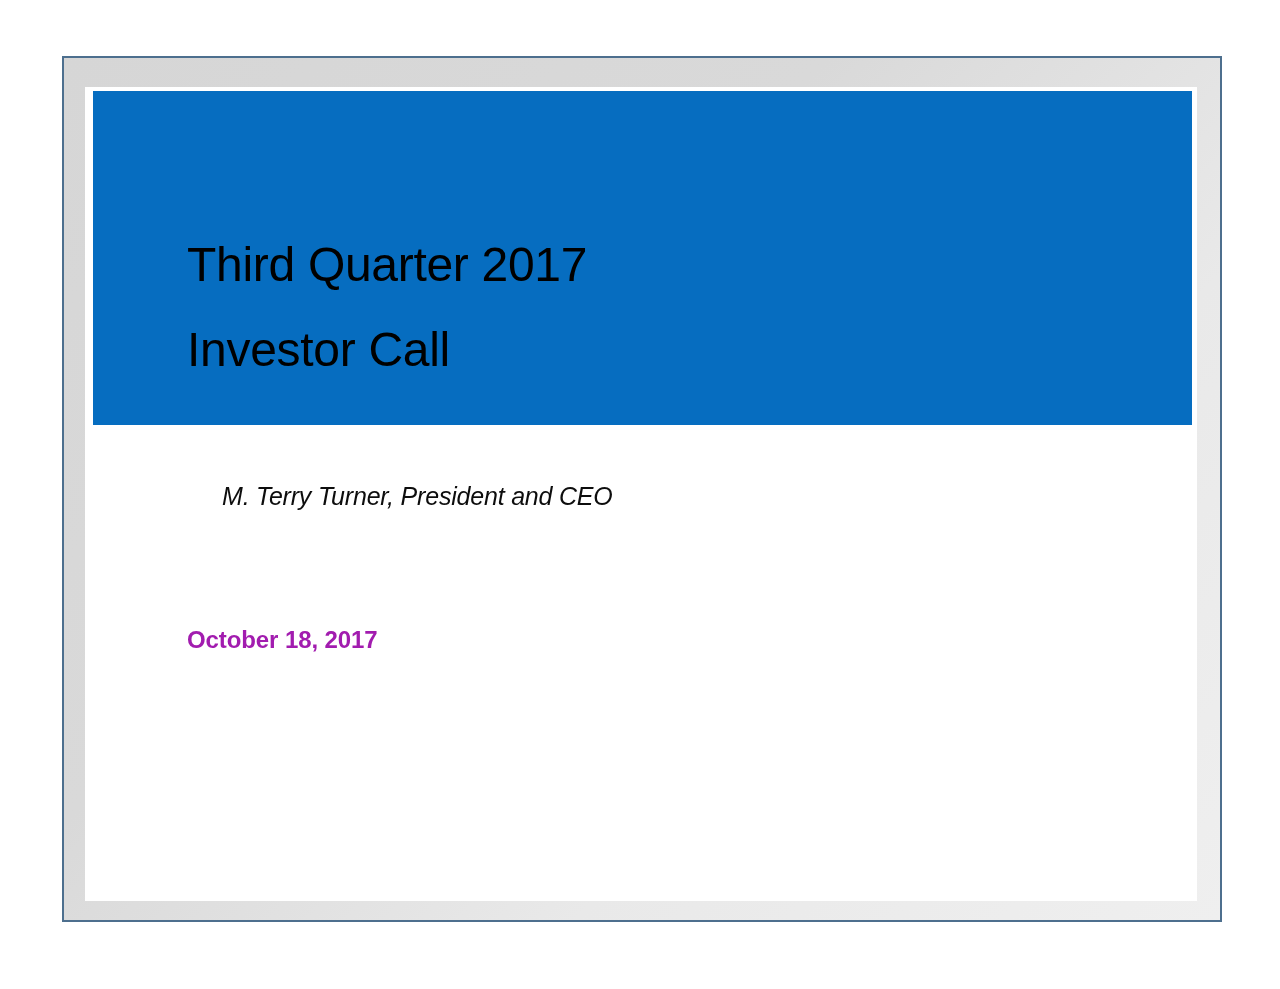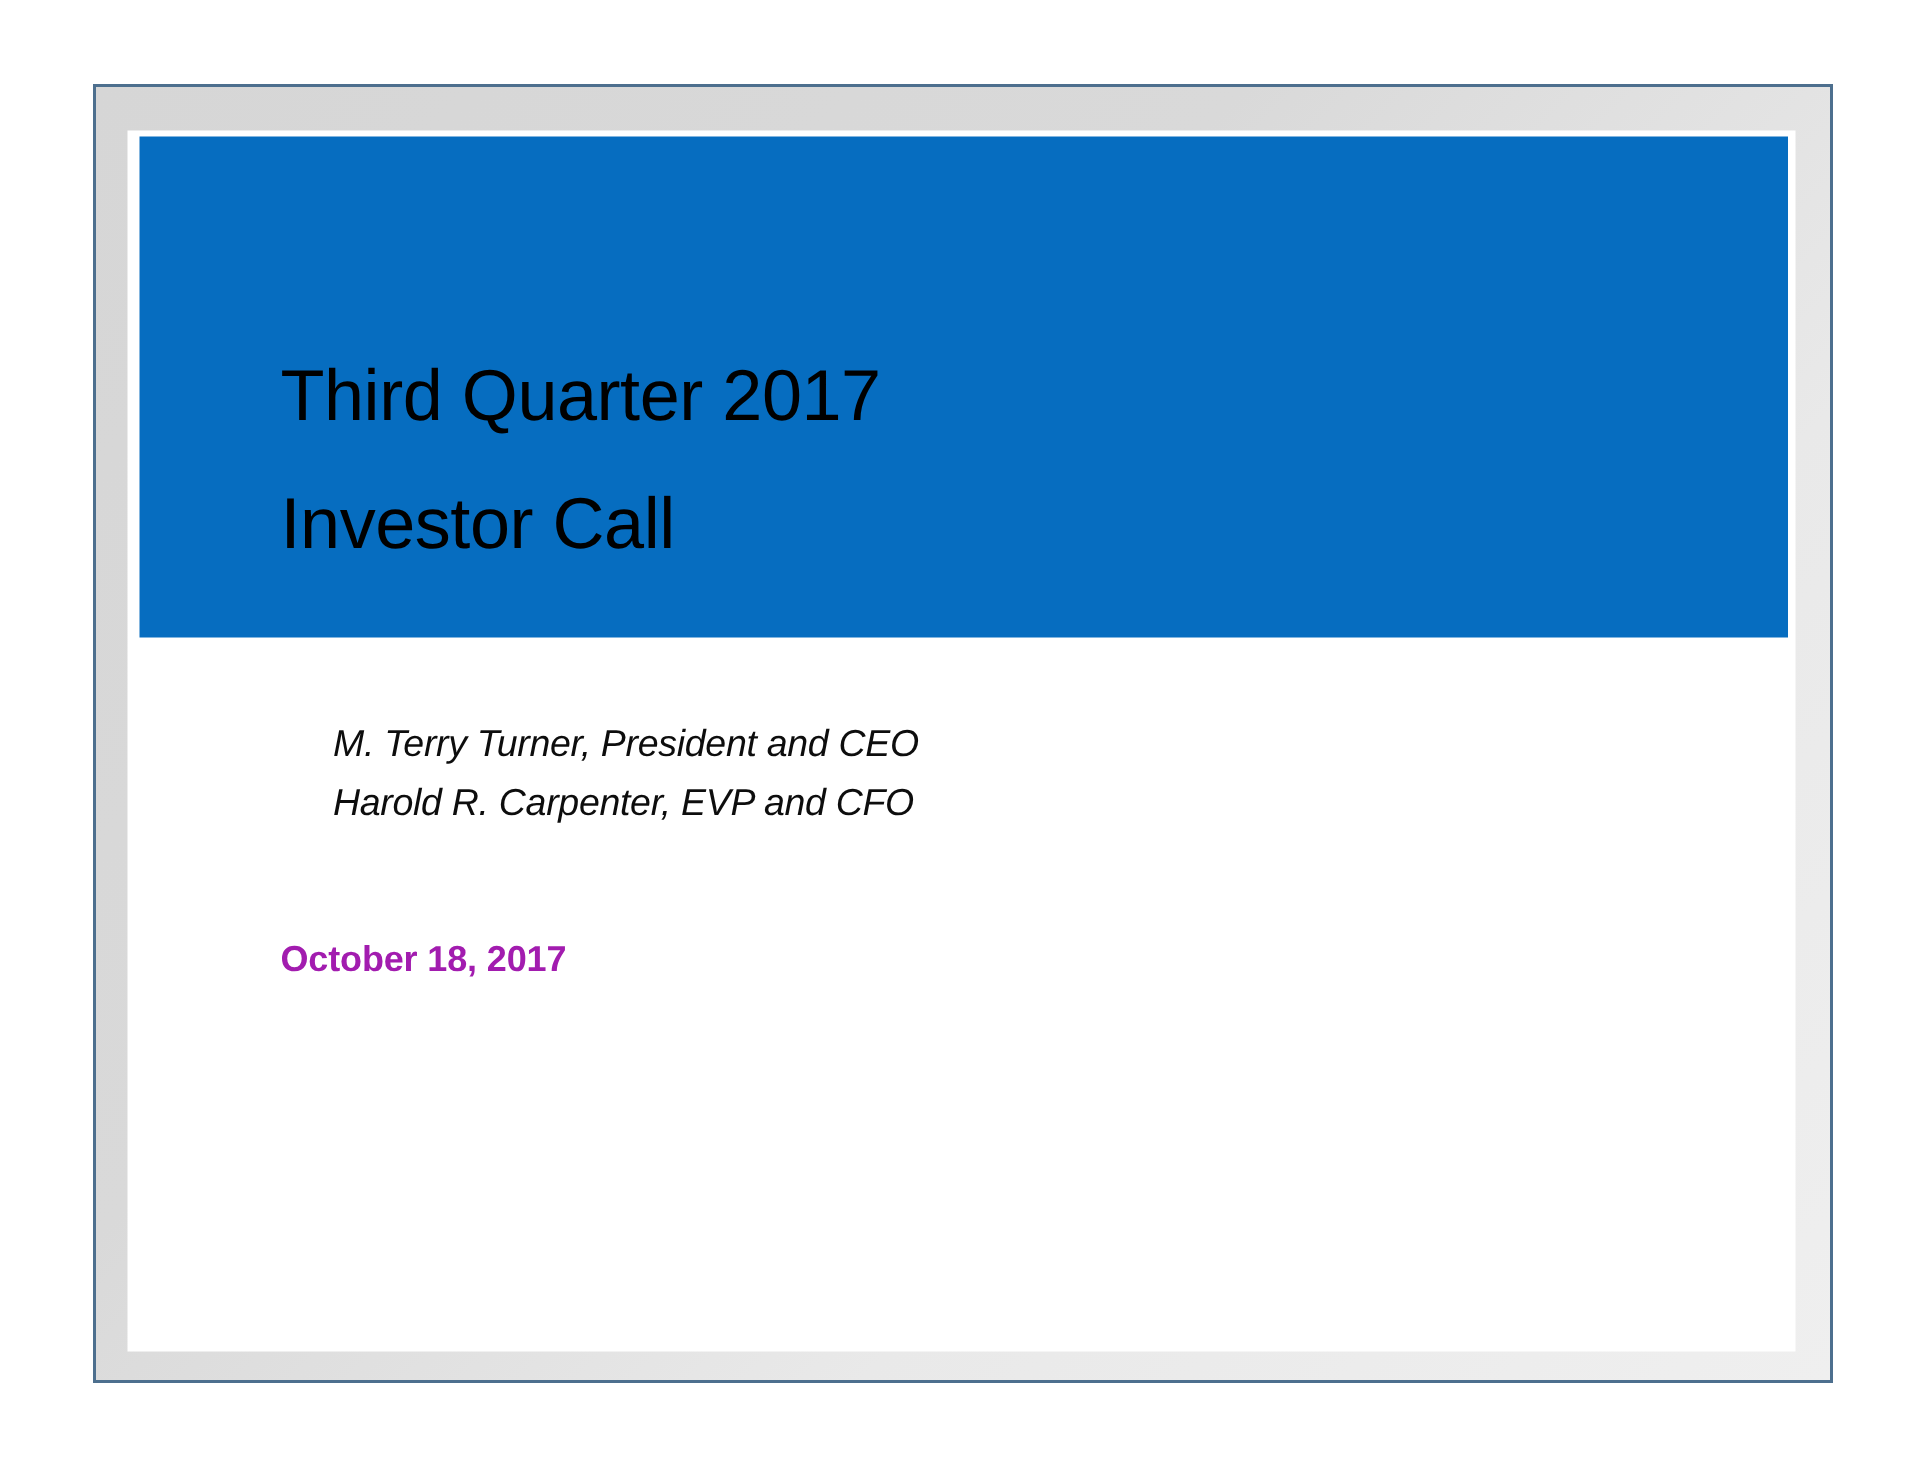--- a/index.html
+++ b/index.html
@@ -128,20 +128,19 @@
 
   <div class="slide">
 
     <div class="title-banner">
       <div class="title-text">Third Quarter 2017
 Investor Call</div>
     </div>
 
     <div class="presenters">
       <div>M. Terry Turner, President and CEO</div>
-      <div>Harold R. Carpenter, EVP and CFO</div>
     </div>
 
     <div class="date-line">October 18, 2017</div>
 
 
   </div>
 </div>
 
 </body></html>

